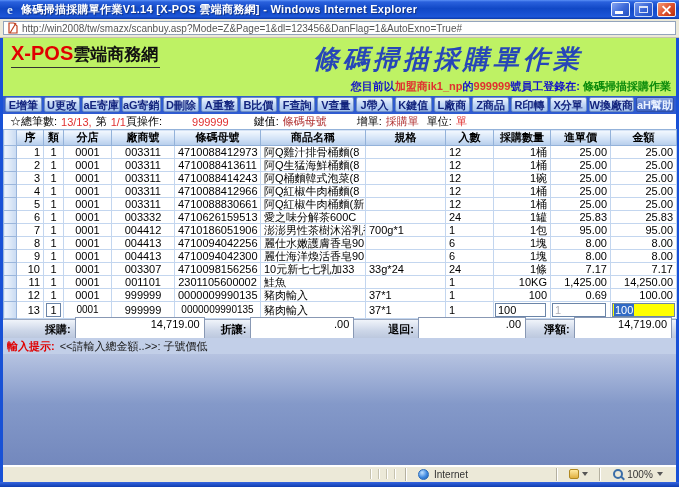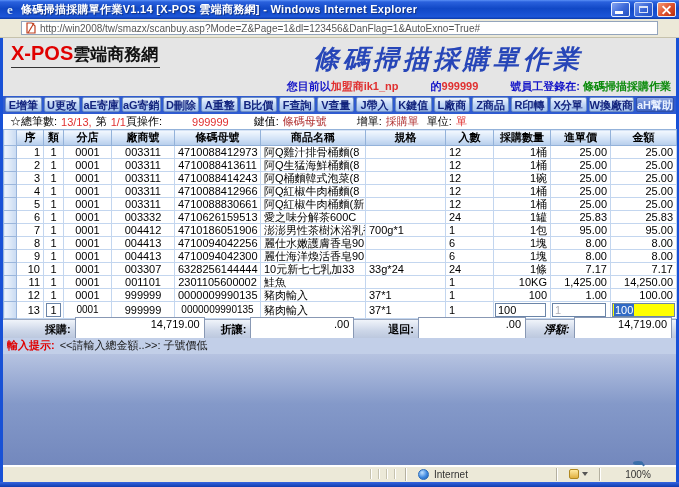--- a/index.html
+++ b/index.html
@@ -29,43 +29,43 @@
   .wbtn { width:19px; height:15px; border:1px solid #e8f0ff; border-radius:2px; position:relative; flex:0 0 19px; }
   .wbtn.min, .wbtn.max { background:linear-gradient(135deg,#88a6f2 0%,#3c68d8 55%,#2450c0 100%); }
   .wbtn.max { opacity:0.85; }
   .wbtn.close { background:linear-gradient(135deg,#f59a76 0%,#dd4f2c 55%,#b52c0c 100%); }
   .wbtn.min i { position:absolute; left:3px; bottom:2px; width:8px; height:3px; background:#fff; }
   .wbtn.max i { position:absolute; left:4px; top:3px; width:9px; height:7px; border:1px solid #fff; border-top-width:2px; }
   .wbtn.close i, .wbtn.close b { position:absolute; left:3px; top:6px; width:11px; height:2px; background:#fff; }
   .wbtn.close i { transform:rotate(45deg); } .wbtn.close b { transform:rotate(-45deg); }
 
   
-  .urlbar { height:19px; flex:0 0 19px; background:#ece9d8; border-bottom:1px solid #c6c2ac; padding:2px 21px; display:flex; }
+  .urlbar { height:19px; flex:0 0 19px; background:#ece9d8; border-bottom:1px solid #c6c2ac; padding:2px 3px; display:flex; }
   .url-field {
     flex:1; background:#fff; border:1px solid #93a4bc; display:flex; align-items:center; gap:4px;
     padding:0 4px; font-size:10px; color:#555; white-space:nowrap; overflow:hidden;
   }
 
   
   .frame { flex:1; display:flex; flex-direction:column; border-left:3px solid #1851d6; border-right:3px solid #1851d6; background:#fff; min-height:0; }
 
   
-  .page-header { height:58px; flex:0 0 58px; background:#e5e5e5; position:relative; }
+  .page-header { height:58px; flex:0 0 58px; background:#bef264; position:relative; }
   .logo { position:absolute; left:8px; top:3px; }
   .logo-line1 { font-size:20px; font-weight:bold; line-height:24px; border-bottom:1px solid #333; display:inline-block; padding-right:2px; }
   .logo-x { color:#e00000; }
   .logo-cn { color:#111; font-size:17px; }
   .logo-site { font-size:14px; font-weight:bold; color:#14145e; letter-spacing:0.5px; line-height:18px; }
   .page-title {
     position:absolute; left:300px; top:4px; width:290px; text-align:center;
     font-family:"DejaVu Serif", serif; font-style:italic; font-weight:bold;
     font-size:26px; color:#2746b8; letter-spacing:4px; white-space:nowrap;
   }
   .login-line { position:absolute; right:5px; bottom:2px; font-size:11px; font-weight:bold; white-space:nowrap; }
-  .lg-blue { color:#1414c8;margin-left:32px; } .lg-red { color:#e03030; } .lg-green { color:#0a8a0a; }
+  .lg-blue { color:#1414c8; } .lg-red { color:#e03030; } .lg-green { color:#0a8a0a; }
 
   
   .toolbar { height:18px; flex:0 0 18px; background:#2f5bd0; display:flex; gap:2px; padding:1px 2px 2px; }
   .tbtn {
     flex:1; font-family:inherit; font-size:11px; font-weight:bold; color:#13247e;
     background:linear-gradient(180deg,#eef5fe,#c5d9f6 45%,#a4c2ee);
     border:1px solid #6f8fc4; border-radius:2px; text-align:center; line-height:12px;
     padding:0; white-space:nowrap; cursor:pointer;
   }
   .tbtn.help { background:linear-gradient(180deg,#8fa9e4,#5577cc 50%,#3f63c0); color:#eaf2ff; border-color:#2e4fa8; }
@@ -95,44 +95,44 @@
   .amount-sel { background:#316ac5; color:#fff; padding:0 1px; font-size:11px; }
   td.tight { padding:0 1px; }
 
   
   .totals {
     height:19px; flex:0 0 19px; display:flex; align-items:center; font-size:11px; font-weight:bold;
     background:linear-gradient(180deg,#f0f4fa,#ccd6e8 60%,#bcc8de); border-top:1px solid #9aa8c0;
   }
   .t-box { background:#fff; border:1px solid #8898b4; height:24px; line-height:13px; text-align:right; padding:0 4px; font-weight:normal; margin-left:4px; }
   .tb1{width:130px;} .tb2{width:104px;} .tb3{width:108px;} .tb4{flex:1; margin-right:4px;}
-  .tl1{margin-left:42px;} .tl2{margin-left:16px;} .tl3{margin-left:34px;} .tl4{margin-left:18px;font-style:italic;}
-
-  
-  .hintrow { height:16px; flex:0 0 16px; background:#c2cfe8; font-size:11px; display:flex; padding-left:4px; }
+  .tl1{margin-left:42px;} .tl2{margin-left:16px;} .tl3{margin-left:34px;} .tl4{margin-left:18px;}
+
+  
+  .hintrow { height:16px; flex:0 0 16px; background:#c2cfe8; font-size:11px; display:flex; align-items:center; padding-left:4px; }
   .hint-label { color:#e00000; font-weight:bold; }
   .hint-msg { color:#1a1a1a; margin-left:5px; }
 
   
   .filler { flex:1; background:linear-gradient(180deg,#b6c3e1,#8499c9 45%,#7388bd); }
 
   
   .statusbar {
     height:17px; flex:0 0 17px; background:#ece9d8; border-top:1px solid #fff;
     box-shadow:inset 0 1px 0 #fff; display:flex; align-items:center; font-size:10px; color:#333;
   }
   .sb-left { flex:1; display:flex; justify-content:flex-end; align-items:center; gap:7px; padding-right:10px; height:100%; }
   .tick { width:1px; height:10px; background:#c6c2ae; box-shadow:1px 0 0 #fff; }
   .sb-sep { width:1px; height:13px; background:#b4b0a0; box-shadow:1px 0 0 #fff; }
   .sb-internet { width:150px; display:flex; align-items:center; gap:5px; padding-left:12px; height:100%; }
   .globe { width:11px; height:11px; border-radius:50%; border:1px solid #2a6ab8; background:radial-gradient(circle at 35% 30%, #bfe0ff, #3f89e0 55%, #1a5cb0); }
   .sb-mode { width:42px; display:flex; align-items:center; justify-content:center; gap:3px; height:100%; }
   .shield { width:10px; height:10px; background:linear-gradient(180deg,#ffe9a0,#e0b040); border:1px solid #b08820; border-radius:2px; }
   .arrow-down { width:0; height:0; border-left:3px solid transparent; border-right:3px solid transparent; border-top:4px solid #555; }
-  .sb-zoom { width:76px; display:flex; align-items:center; justify-content:center; gap:4px; height:100%;flex-direction:column; }
+  .sb-zoom { width:76px; display:flex; align-items:center; justify-content:center; gap:4px; height:100%; }
   .magnifier { position:relative; width:10px; height:10px; border:2px solid #3a6ea8; border-radius:50%; }
   .magnifier::after { content:""; position:absolute; width:5px; height:2px; background:#3a6ea8; transform:rotate(45deg); right:-4px; bottom:-2px; }
 
   .bottomstrip { height:5px; flex:0 0 5px; background:linear-gradient(180deg,#3565e0,#0f3cae); }
 </style>
 </head>
 <body>
 
 <div class="window">
 
@@ -367,21 +367,21 @@
     <td class="ar">1塊</td>
     <td class="ar">8.00</td>
     <td class="ar">8.00</td>
   </tr>
           <tr>
     <td class="gut"></td>
     <td class="ar">10</td>
     <td class="ac">1</td>
     <td class="ac">0001</td>
     <td class="ac">003307</td>
-    <td class="ac">6328256144444</td>
+    <td class="ac">4710098156256</td>
     <td class="al">10元新七七乳加33</td>
     <td class="al">33g*24</td>
     <td class="al">24</td>
     <td class="ar">1條</td>
     <td class="ar">7.17</td>
     <td class="ar">7.17</td>
   </tr>
           <tr>
     <td class="gut"></td>
     <td class="ar">11</td>
@@ -400,21 +400,21 @@
     <td class="gut"></td>
     <td class="ar">12</td>
     <td class="ac">1</td>
     <td class="ac">0001</td>
     <td class="ac">999999</td>
     <td class="ac">0000009990135</td>
     <td class="al">豬肉輸入</td>
     <td class="al">37*1</td>
     <td class="al">1</td>
     <td class="ar">100</td>
-    <td class="ar">1.00</td>
+    <td class="ar">0.69</td>
     <td class="ar">100.00</td>
   </tr>
         </tbody>
       <tbody>
         <tr class="input-row">
           <td class="gut"></td>
           <td class="ar">13</td>
           <td class="ac tight"><input class="cell-input w-class" value="1" style=""></td>
           <td class="ac sm">0001</td>
           <td class="ac">999999</td>

